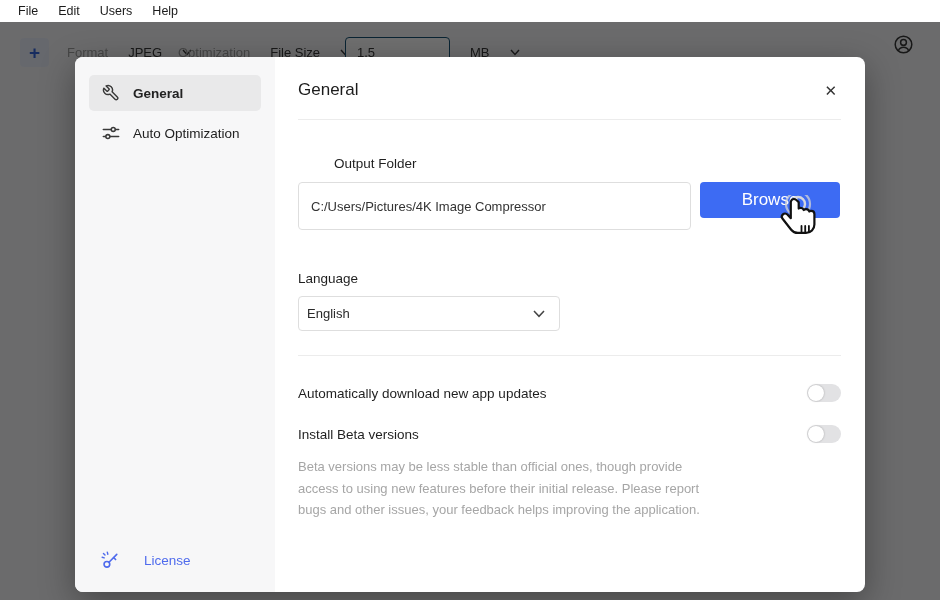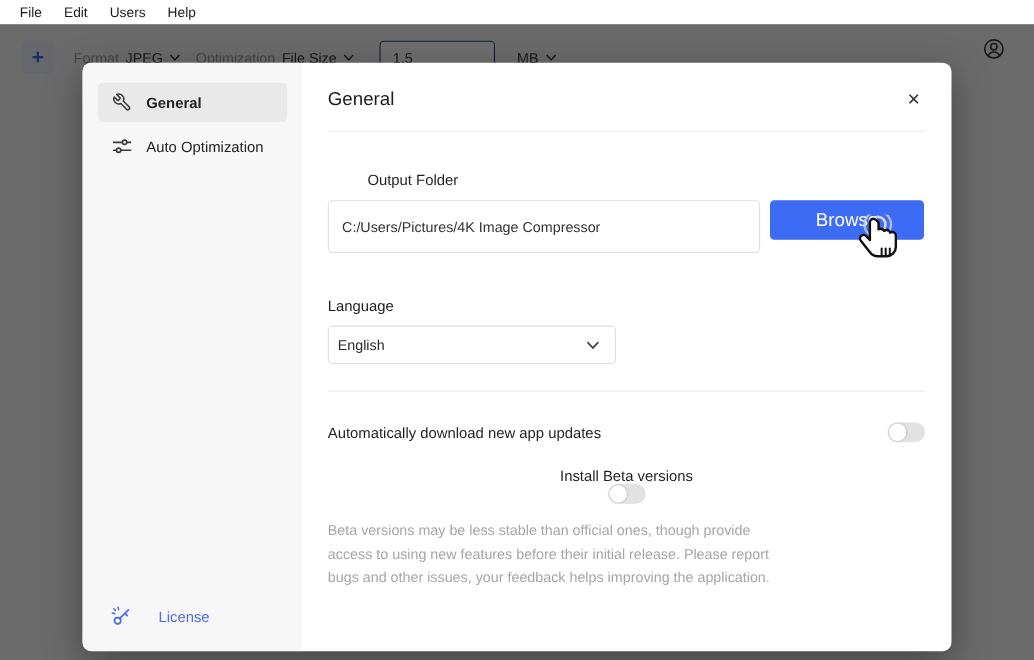--- a/index.html
+++ b/index.html
@@ -21,21 +21,21 @@
   .app-area {
     position:absolute; left:0; top:22px; width:940px; height:578px;
     background:#f5f6f8;
   }
   .toolbar { position:relative; width:100%; height:60px; }
   .add-btn {
     position:absolute; left:20px; top:16px; width:29px; height:29px;
     background:#eaeffb; border-radius:4px; display:flex; align-items:center; justify-content:center;
     color:#2b5cd9; font-size:19px; font-weight:bold; line-height:1;
   }
-  .tb-group { position:absolute; top:0; height:60px; display:flex; align-items:center; gap:6px; font-size:13px; }
+  .tb-group { position:absolute; top:0; height:60px; display:flex; align-items:center; gap:20px; font-size:13px; }
   .tb-label { color:#9a9a9a; }
   .tb-value { color:#2e2e2e; }
   .tb-input {
     position:absolute; left:345px; top:15px; width:105px; height:31px;
     background:#ffffff; border:1px solid #0c4a6e; border-radius:4px;
     font-size:13px; color:#2e2e2e; display:flex; align-items:center; padding-left:11px;
   }
   .account { position:absolute; right:26px; top:12px; }
   
   .overlay {
@@ -91,21 +91,21 @@
   .lbl-language { margin-top:41px; }
   .select-box {
     margin-top:10px; width:262px; height:35px; border:1px solid #dedede; border-radius:4px;
     display:flex; align-items:center; justify-content:space-between;
     padding:0 14px 0 8px; font-size:13px; color:#2a2a2a; background:#fff;
   }
   .toggle-row {
     display:flex; align-items:center; justify-content:space-between;
   }
   .toggle-row.r1 { margin-top:28px; }
-  .toggle-row.r2 { margin-top:23px;flex-direction:column; }
+  .toggle-row.r2 { margin-top:23px; }
   .toggle {
     width:34px; height:18px; border-radius:10px; background:#e2e2e4; position:relative; flex-shrink:0;
   }
   .toggle .knob {
     position:absolute; left:1px; top:1px; width:16px; height:16px; border-radius:50%;
     background:#fff; box-shadow:0 0 2px rgba(0,0,0,.3);
   }
   .beta-desc {
     margin-top:13px; width:420px; font-size:13px; line-height:21.5px; color:#a6a6a6;
   }

